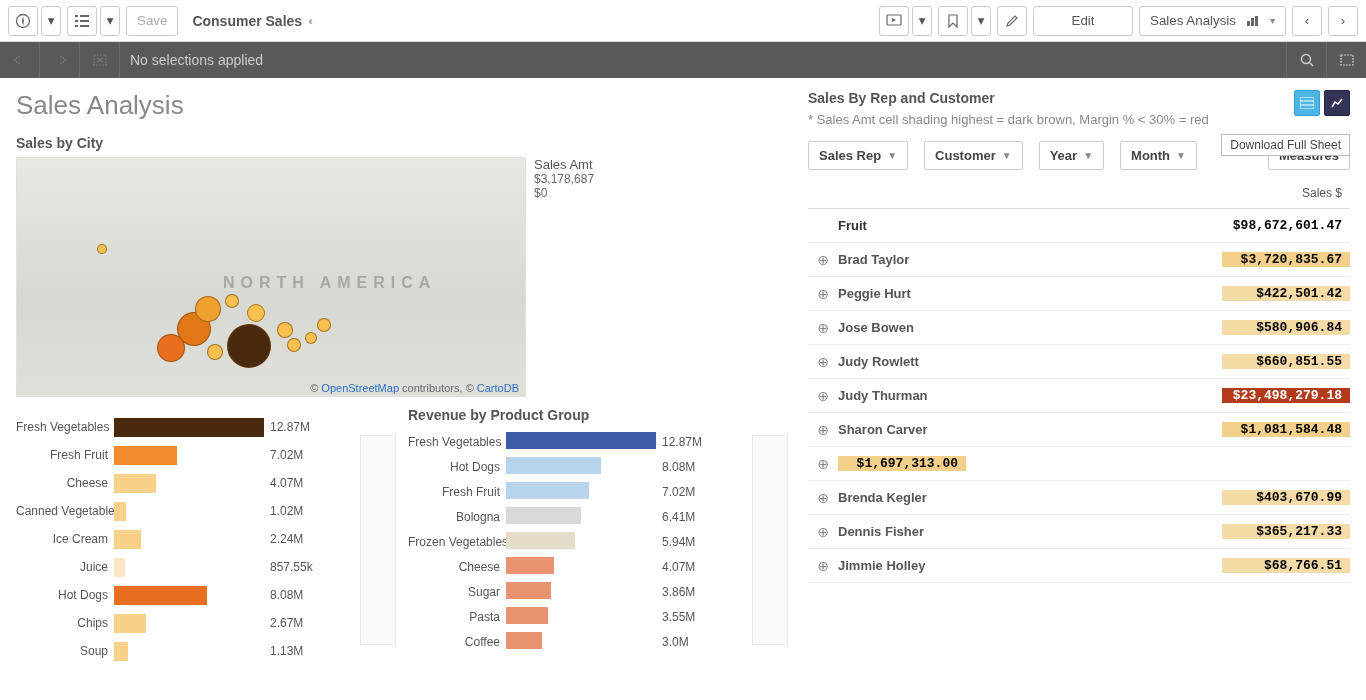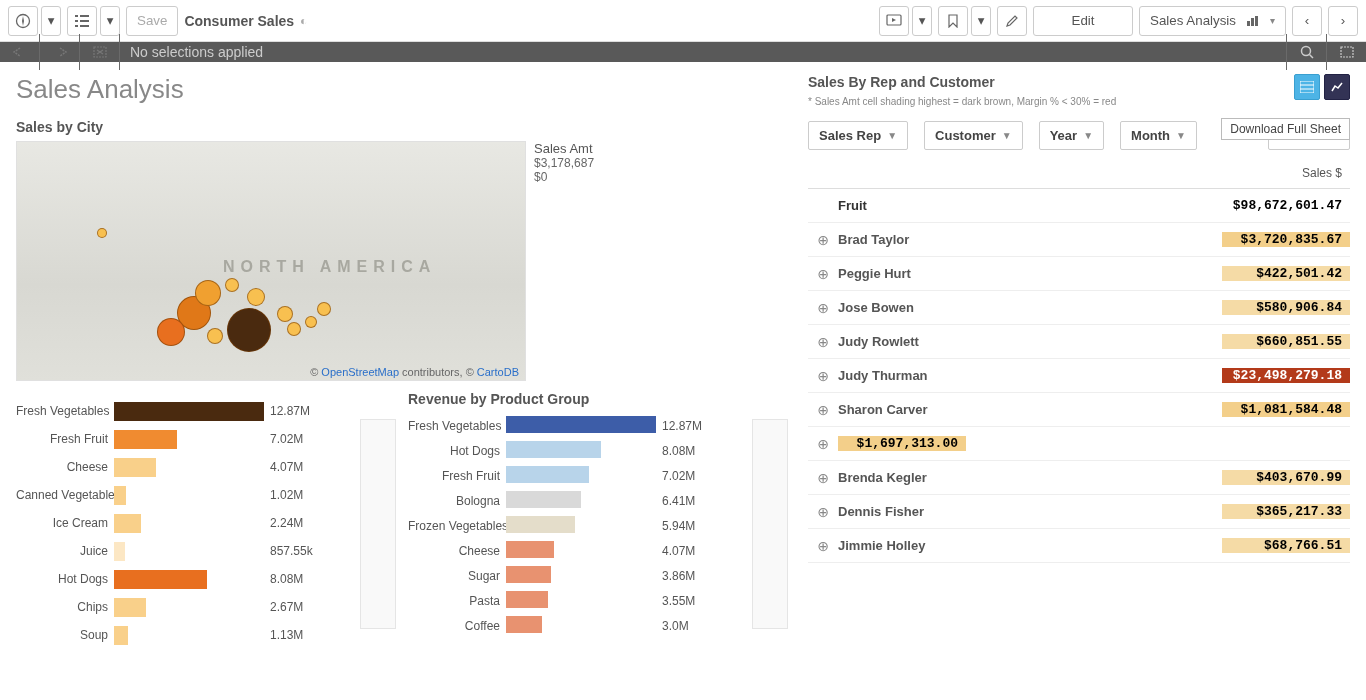--- a/index.html
+++ b/index.html
@@ -4,27 +4,27 @@
 <style>
 * { box-sizing: border-box; margin: 0; padding: 0; font-family: Arial, sans-serif; }
 body { background: #fff; width: 1366px; height: 700px; overflow: hidden; font-size: 13px; }
 
 
 .top-toolbar { height: 42px; display: flex; align-items: center; padding: 0 8px; border-bottom: 1px solid #ddd; gap: 6px; }
 .tb-btn { height: 30px; border: 1px solid #ccc; background: #fff; border-radius: 3px; display: inline-flex; align-items: center; justify-content: center; padding: 0 10px; cursor: pointer; color: #555; gap: 4px; }
 .tb-icon { width: 30px; padding: 0; }
 .tb-dd { width: 20px; padding: 0; }
 .tb-ml { margin-left: -3px; }
-.app-title { font-weight: bold; color: #555; font-size: 14px; display: flex; align-items: center; gap: 6px; }
+.app-title { font-weight: bold; color: #555; font-size: 14px; margin-left: 8px; display: flex; align-items: center; gap: 6px; }
 .app-chev { color: #aaa; font-size: 12px; }
 .spacer { flex: 1; }
 .ed-btn { width: 100px; }
 
 
-.sel-bar { height: 20px; background: #595959; display: flex; align-items: center; color: #ccc; font-size: 14px; }
+.sel-bar { height: 36px; background: #595959; display: flex; align-items: center; color: #ccc; font-size: 14px; }
 .sel-bar .sel-btn { width: 40px; height: 36px; display: inline-flex; align-items: center; justify-content: center; color: #888; border-right: 1px solid #6a6a6a; }
 .sel-text { padding-left: 10px; flex: 1; }
 .sel-right { width: 40px; height: 36px; display: inline-flex; align-items: center; justify-content: center; color: #ccc; border-left: 1px solid #6a6a6a; }
 
 
 .content { padding: 12px 16px 0 16px; display: flex; gap: 16px; height: calc(700px - 78px); }
 .left-col { width: 776px; }
 .right-col { flex: 1; position: relative; }
 
 .page-title { font-size: 26px; color: #888; font-weight: normal; margin-bottom: 14px; }
@@ -60,21 +60,21 @@
 .chart-b .bar-row .bar { height: 17px; }
 
 
 .dl-btn { position: absolute; top: 44px; right: 0; border: 1px solid #bbb; background: #fff; padding: 3px 8px; font-size: 12px; color: #444; cursor:pointer; }
 .view-toggle { position: absolute; top: 0; right: 0; display: flex; gap: 4px; }
 .vt-btn { width: 26px; height: 26px; border: 1px solid #999; background: #fff; display:inline-flex; align-items:center; justify-content:center; cursor:pointer; border-radius:2px; }
 .vt-btn.active { background: #4db4e6; border-color:#3a9fd0; color:#fff; }
 .vt-btn.dark { background:#335; border-color:#224; color:#fff; }
 
 .rep-header { }
-.note { font-size: 10px; color: #888; margin-top: 2px; }
+.note { font-size: 13px; color: #888; margin-top: 2px; }
 
 .pivot-controls { display: flex; gap: 6px; margin-top: 14px; }
 .pc-left { display: flex; gap: 16px; flex: 1; }
 .pivot-btn { border: 1px solid #ccc; background: #fff; padding: 6px 10px; font-size: 13px; color: #444; cursor:pointer; display:inline-flex; align-items:center; gap:6px; border-radius:2px; font-weight:bold; }
 .pivot-btn .dd { color:#888; font-size:10px; }
 
 .pivot-head { display: flex; margin-top: 16px; font-size: 12px; color: #555; }
 .ph-blank { flex: 1; }
 .ph-col { width: 128px; text-align: right; padding-right: 8px; }
 

